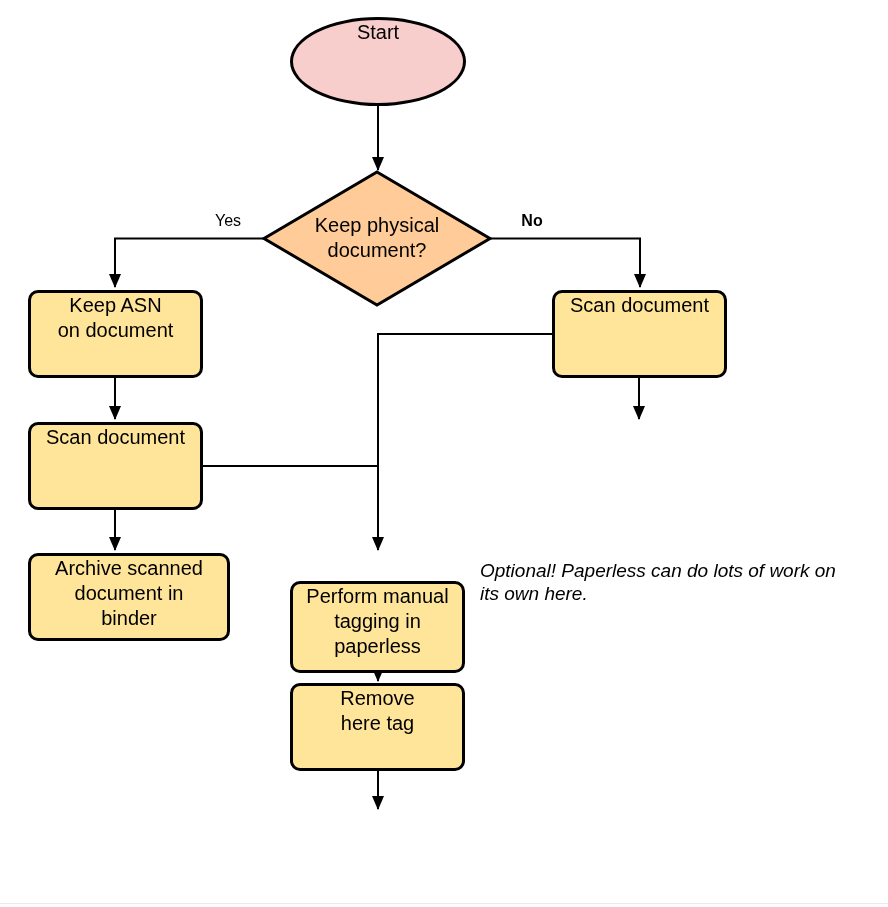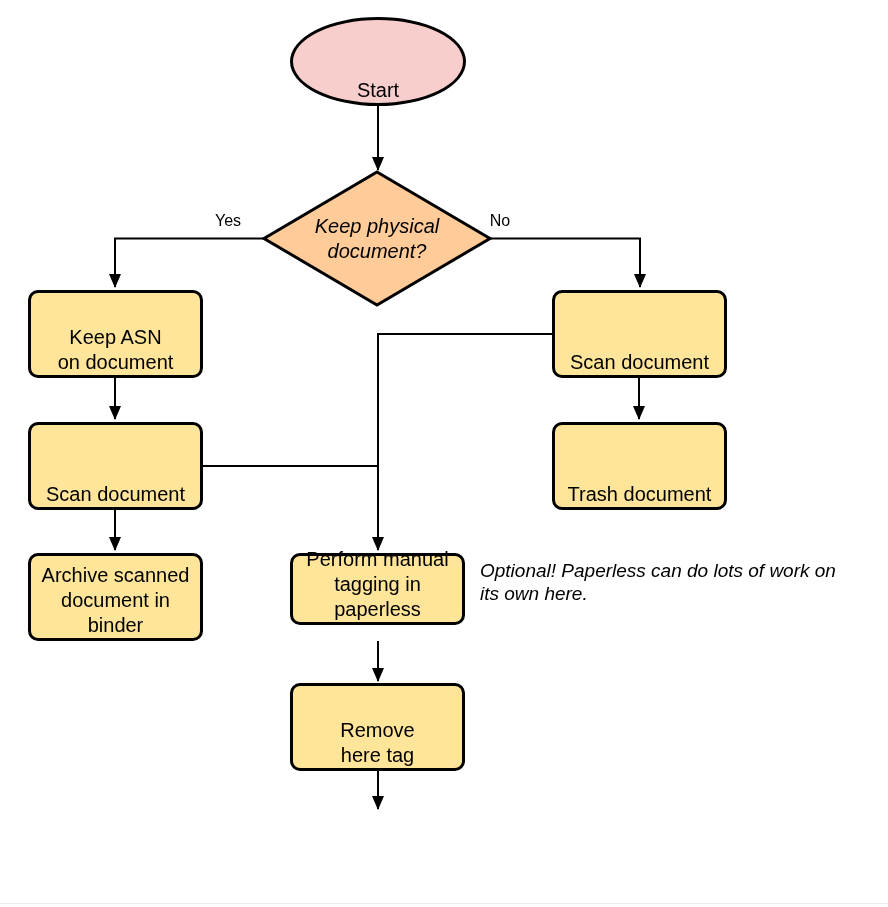--- a/index.html
+++ b/index.html
@@ -21,21 +21,21 @@
   svg.edges{position:absolute;left:0;top:0;}
   svg.edges path.edge{fill:none;stroke:var(--stroke,#000);stroke-width:2;}
   svg.edges polygon.decision-shape{
     fill:var(--decision-fill,#ffcc99);
     stroke:var(--stroke,#000);
     stroke-width:3;
   }
   .node{
     position:absolute;
     box-sizing:border-box;
-    display:flex;align-items:flex-end;justify-content:center;
+    display:flex;align-items:flex-start;justify-content:center;
     text-align:center;
     font-size:20px;line-height:25px;
     color:var(--text,#000);
   }
   .node .label{white-space:pre-line;}
   .process{
     background:var(--process-fill,#ffe599);
     border:3px solid var(--stroke,#000);
     border-radius:10px;
     padding:0 4px;
@@ -93,52 +93,49 @@
     <path class="edge" d="M378,641 V681" marker-end="url(#arrow)"></path>
     <path class="edge" d="M378,771 V809" marker-end="url(#arrow)"></path>
 
     <polygon class="decision-shape" points="377,172 490,238.5 377,305 264,238.5"></polygon>
   </svg>
 
   <div class="node terminal" style="left:290px;top:17px;width:176px;height:89px;">
     <span class="label">Start</span>
   </div>
 
-  <div class="node decision-label" style="left:277px;top:213px;width:200px;height:51px;font-style:italic;">
+  <div class="node decision-label" style="left:277px;top:213px;width:200px;height:51px;">
     <span class="label">Keep physical
 document?</span>
   </div>
 
   <span class="edge-label" style="left:203px;top:211px;">Yes</span>
-  <span class="edge-label" style="left:475px;top:211px;">No</span>
+  <span class="edge-label" style="left:507px;top:211px;font-weight:bold;">No</span>
 
   <div class="node process" style="left:28px;top:290px;width:175px;height:88px;">
     <span class="label">Keep ASN
 on document</span>
   </div>
 
   <div class="node process" style="left:28px;top:422px;width:175px;height:88px;">
     <span class="label">Scan document</span>
   </div>
 
-  <div class="node process" style="left:28px;top:553px;width:175px;height:88px;">
+  <div class="node process" style="left:28px;top:553px;width:202px;height:88px;">
     <span class="label">Archive scanned
 document in
 binder</span>
   </div>
 
   <div class="node process" style="left:552px;top:290px;width:175px;height:88px;">
     <span class="label">Scan document</span>
   </div>
 
-  <div class="node process" style="left:552px;top:422px;width:175px;height:88px;">
-    <span class="label">Trash document</span>
-  </div>
 
-  <div class="node process" style="left:290px;top:553px;width:175px;height:72px;">
+  <div class="node process" style="left:290px;top:581px;width:175px;height:92px;">
     <span class="label">Perform manual
 tagging in
 paperless</span>
   </div>
 
   <div class="node process" style="left:290px;top:683px;width:175px;height:88px;">
     <span class="label">Remove
 here tag</span>
   </div>
 

